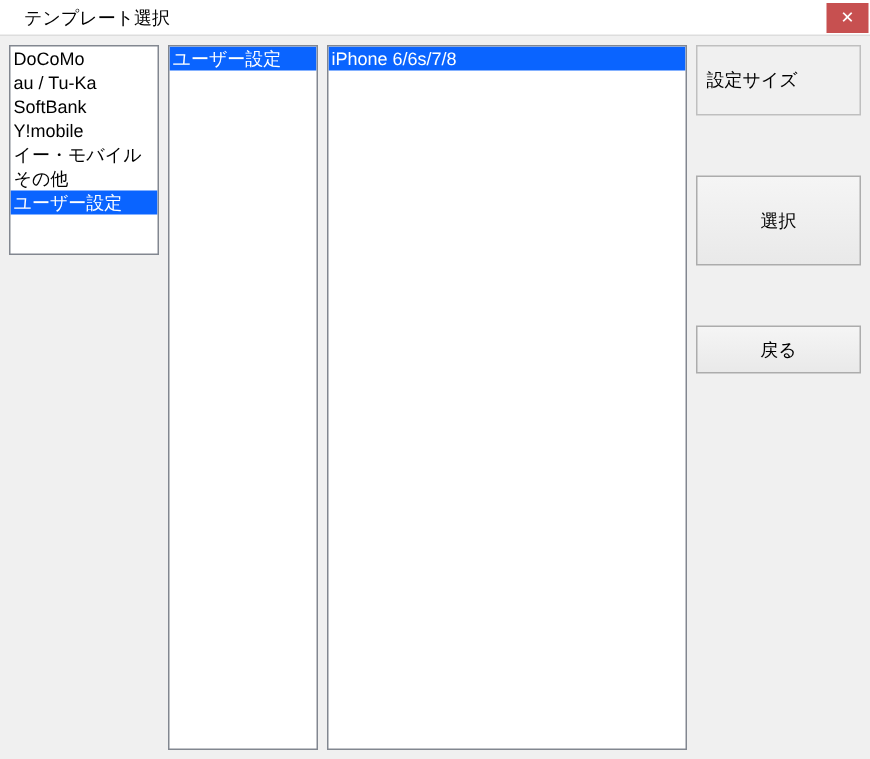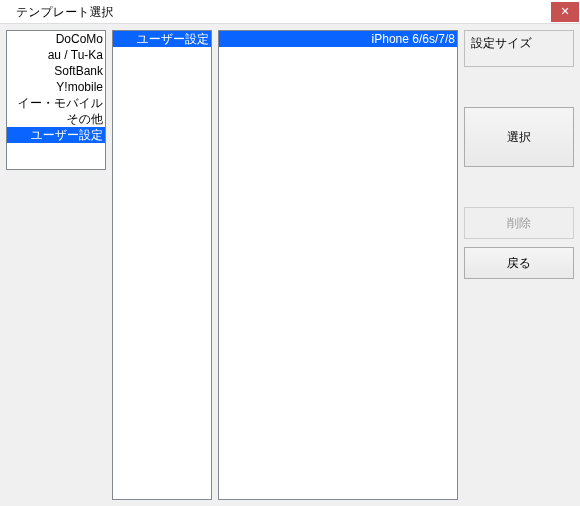--- a/index.html
+++ b/index.html
@@ -36,21 +36,20 @@
     display: flex;
     padding: 6px;
     gap: 6px;
     height: calc(506px - 24px);
     background: #f0f0f0;
   }
   .listbox {
     background: #fff;
     border: 1px solid #828790;
     overflow-y: auto;
-    text-align: right;
   }
   .listbox.categories { width: 100px; height: 140px; }
   .listbox.middle { width: 100px; flex: 0 0 100px; height: 100%; }
   .listbox.right { flex: 1; height: 100%; }
   .list-item {
     padding: 1px 2px;
     line-height: 14px;
     white-space: nowrap;
     overflow: hidden;
     cursor: default;
@@ -61,21 +60,21 @@
   }
   .sidepanel {
     width: 110px;
     display: flex;
     flex-direction: column;
     gap: 8px;
   }
   .group {
     border: 1px solid #bfbfbf;
     background: #f0f0f0;
-    padding: 4px 6px 8px 6px;
+    padding: 14px 6px 8px 6px;
   }
   .group-title { margin-bottom: 6px; }
   .size-row {
     display: flex;
     align-items: center;
     gap: 3px;
   }
   .size-input {
     width: 38px;
     height: 20px;
@@ -141,22 +140,19 @@
     </div>
 
     <div class="spacer-md"></div>
 
     <div class="btn tall">
       <span>選択</span>
     </div>
 
     <div class="spacer-md"></div>
 
-    <div class="btn disabled">
-      <span>削除</span>
-    </div>
 
     <div class="btn">
       <span>戻る</span>
     </div>
   </div>
 
 </div>
 
 </body></html>

